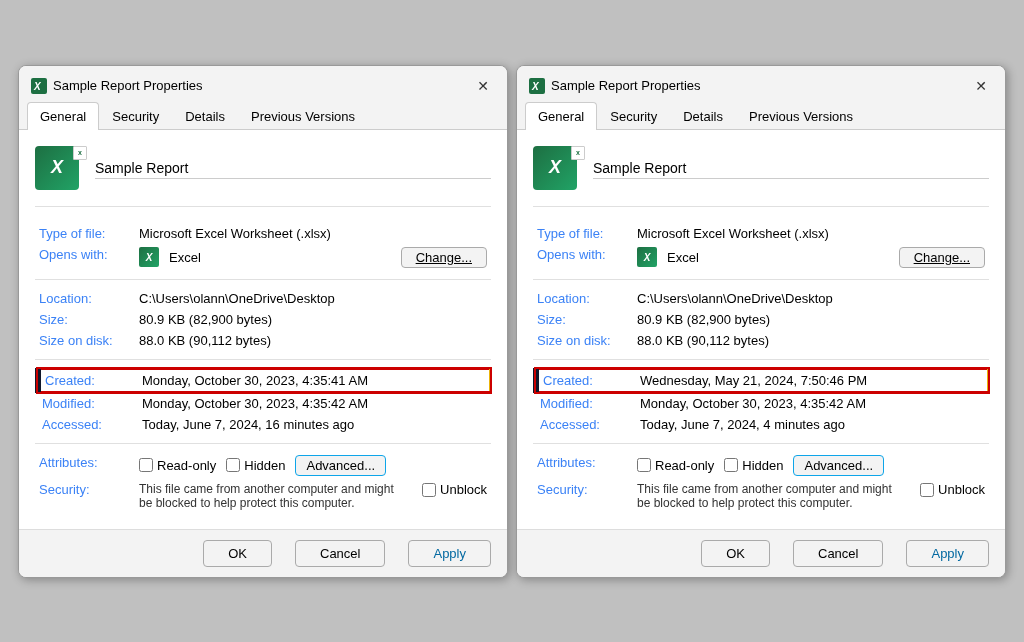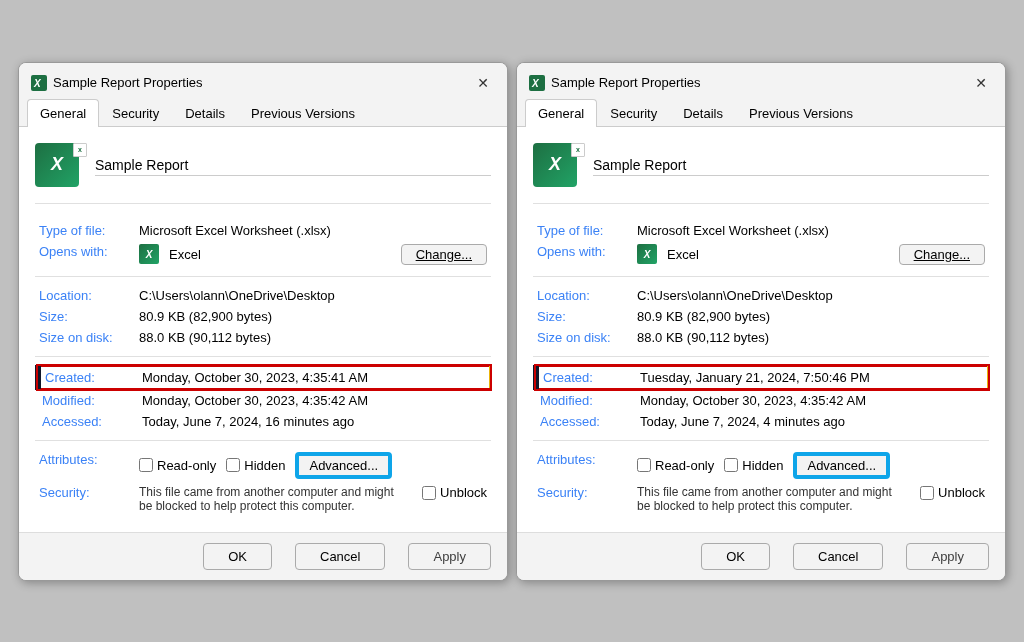--- a/index.html
+++ b/index.html
@@ -217,21 +217,21 @@
       border: 1px solid #aaa;
       border-radius: 4px;
       cursor: pointer;
       font-size: 13px;
       text-decoration: underline;
     }
 
     .advanced-btn {
       padding: 2px 10px;
       background: #f3f3f3;
-      border: 4px solid #0ea5e9;
+      border: 1px solid #0ea5e9;
       border-radius: 4px;
       cursor: pointer;
       font-size: 13px;
       white-space: nowrap;
     }
 
     .attr-row {
       display: flex;
       align-items: center;
       gap: 10px;
@@ -285,21 +285,21 @@
 
     .footer-btn {
       padding: 5px 24px;
       font-size: 13px;
       border: 1px solid #aaa;
       border-radius: 4px;
       background: #f3f3f3;
       cursor: pointer;
     }
     .footer-btn.disabled {
-      color: #404040;
+      color: #0369a1;
       cursor: default;
     }
   </style>
 </head>
 <body>
 
 <div class="dialogs-container">
 
   <div class="dialog">
     <div class="title-bar">
@@ -489,21 +489,21 @@
         </tr>
       </tbody>
         </table>
 
       <div class="separator"></div>
 
       <table class="info-table">
         <tbody>
             <tr class="created-row-highlight" style="outline: 2px solid #cc0000; display: table-row;">
           <td>Created:</td>
-          <td>Tuesday, January 21, 2024, 7:50:46 PM</td>
+          <td>Wednesday, May 21, 2024, 7:50:46 PM</td>
         </tr>
         <tr>
           <td>Modified:</td>
           <td>Monday, October 30, 2023, 4:35:42 AM</td>
         </tr>
         <tr>
           <td>Accessed:</td>
           <td>Today, June 7, 2024, 4 minutes ago</td>
         </tr>
       </tbody>

